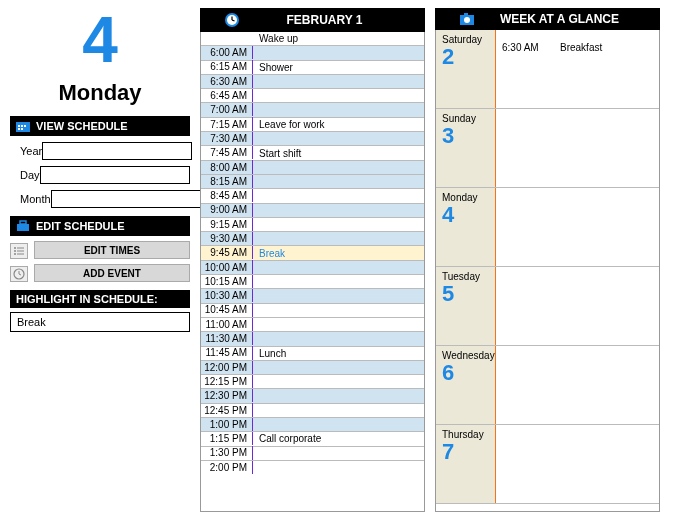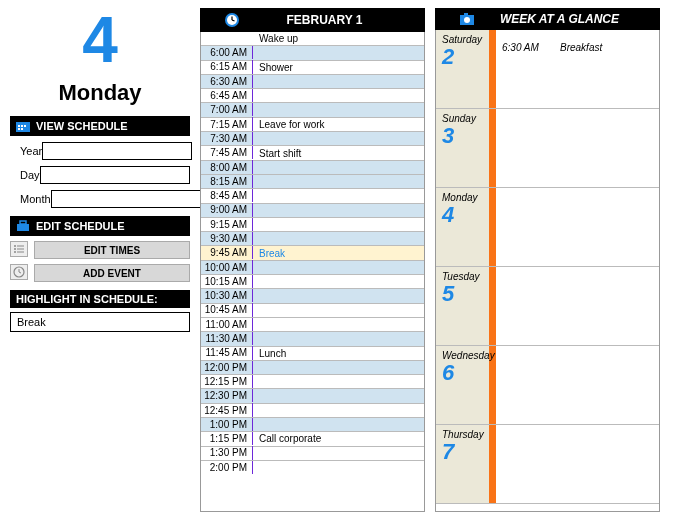--- a/index.html
+++ b/index.html
@@ -7,38 +7,38 @@
 .container { display: flex; padding: 8px 10px; gap: 10px; height: 100%; }
 .left-col { width: 180px; flex-shrink: 0; }
 .title { font-size: 16px; font-weight: bold; margin-bottom: 2px; }
 .big-num { font-size: 64px; font-weight: bold; color: #1e88e5; text-align: center; line-height: 1; }
 .day-name { font-size: 22px; font-weight: bold; text-align: center; margin-top: 8px; margin-bottom: 10px; }
 .section-header { background: #000; color: #fff; font-weight: bold; font-size: 11px; padding: 3px 6px; display: flex; align-items: center; gap: 6px; margin-top: 8px; }
 .section-header .icon { width: 14px; height: 14px; display: flex; align-items: center; justify-content: center; }
 .form-row { display: flex; align-items: center; margin: 6px 0; padding-left: 10px; }
 .form-row label { width: 50px; font-size: 11px; }
 .form-row input { flex: 1; height: 18px; border: 1px solid #000; background: #fff; padding: 0 3px; font-size: 11px; }
-.btn-row { display: flex; align-items: flex-start; margin: 5px 0; gap: 6px; border-radius: 8px; }
+.btn-row { display: flex; align-items: flex-end; margin: 5px 0; gap: 6px; border-radius: 8px; }
 .btn-row .icon-box { width: 18px; height: 16px; border: 1px solid #aaa; background: #eee; display: flex; align-items: center; justify-content: center; }
 .action-btn { flex: 1; height: 18px; background: #d8d8d8; border: 1px solid #aaa; font-size: 10px; font-weight: bold; cursor: pointer; }
 .highlight-box { border: 1px solid #000; padding: 3px 6px; margin-top: 4px; font-size: 11px; height: 20px; }
 .mid-col { width: 225px; flex-shrink: 0; display: flex; flex-direction: column; }
 .col-header { background: #000; color: #fff; font-weight: bold; font-size: 12px; padding: 4px 24px; display: flex; align-items: center; gap: 8px; text-align: center; }
 .col-header .htext { flex: 1; text-align: center; }
 .sched-body { flex: 1; overflow: hidden; border-left: 1px solid #999; border-right: 1px solid #999; border-bottom: 1px solid #999; }
 .sched-row { display: flex; height: 14.3px; border-bottom: 1px solid #bbb; font-size: 10px; align-items: center; }
 .sched-row .time { width: 52px; text-align: right; padding-right: 5px; border-right: 1px solid #6d28d9; height: 100%; display: flex; align-items: center; justify-content: flex-end; margin-top: 28px; }
 .sched-row .event { flex: 1; padding-left: 6px; }
 .sched-row.alt { background: #d0e3f0; }
 .sched-row.hl { background: #fff3d0; }
 .sched-row.hl .event { color: #1e88e5; }
-.right-col { width: 225px; flex-shrink: 0; display: flex; flex-direction: column; font-style: italic; }
+.right-col { width: 225px; flex-shrink: 0; display: flex; flex-direction: column; }
 .week-body { flex: 1; border-left: 1px solid #999; border-right: 1px solid #999; border-bottom: 1px solid #999; overflow: hidden; }
 .week-row { display: flex; border-bottom: 1px solid #bbb; height: 79px; }
-.week-date { width: 60px; background: #ebe8d8; padding: 4px 6px; border-right: 7px solid #f97316; }
+.week-date { width: 60px; background: #ebe8d8; padding: 4px 6px; border-right: 1px solid #f97316; }
 .week-date .dname { font-size: 10px; }
 .week-date .dnum { font-size: 22px; font-weight: bold; color: #1e88e5; line-height: 1.1; }
 .week-events { flex: 1; padding: 4px 6px; font-size: 10px; }
 .week-events .ev { display: flex; gap: 10px; margin-top: 8px; }
 .week-events .ev .t { width: 48px; }
 svg { display: block; }
 </style>
 </head>
 <body>
 

